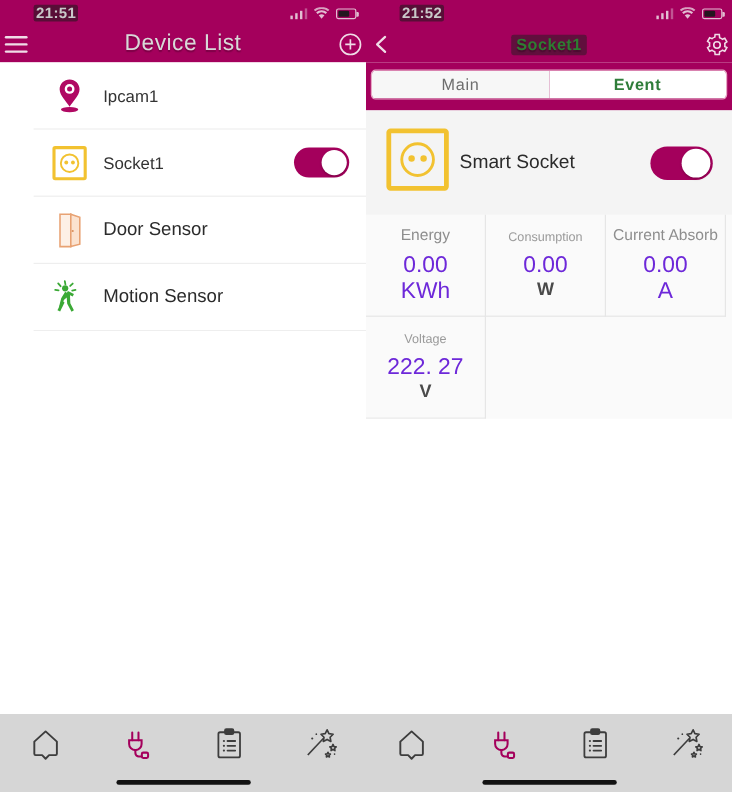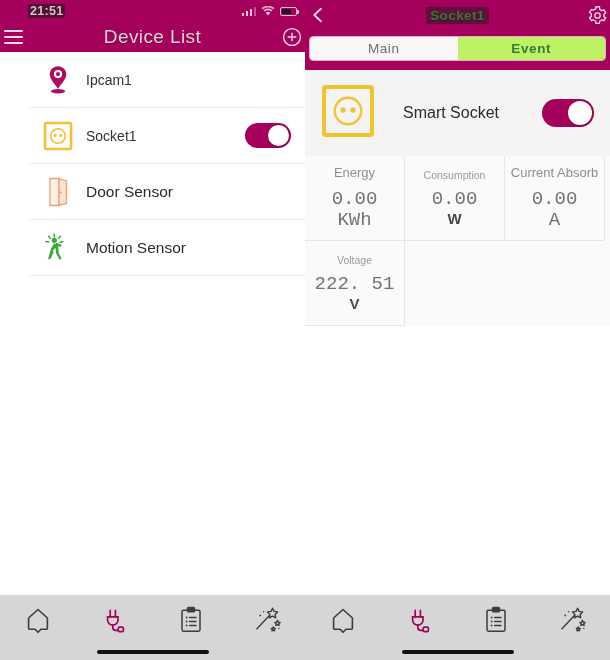--- a/index.html
+++ b/index.html
@@ -45,49 +45,49 @@
   .burger span { display:block; height:2.4px; background:#f0dce7; border-radius:1px; }
 
   
   .tabwrap { background:#a4005c; padding:6px 4px 9px; }
   .segment { display:flex; border:1px solid #e8a7c6; border-radius:4px; overflow:hidden; height:25px; }
   .seg {
     flex:1; display:flex; align-items:center; justify-content:center;
     font-size:13.5px; letter-spacing:.6px; cursor:pointer;
   }
   .seg.active { background:#f7f7f7; color:#6e6e6e; }
-  .seg.inactive { background:#bef264; color:#2f7d3a; font-weight:600; }
+  .seg.inactive { background:#ffffff; color:#2f7d3a; font-weight:600; }
 
   
   .list { background:#fff; flex:0 0 auto; }
   .row { height:56px; display:flex; align-items:center; padding:0 14px 0 10px;
          border-bottom:1px solid #eeeeee; cursor:pointer;margin-left:28px; }
   .row .ico { width:40px; flex:0 0 40px; display:flex; align-items:center; justify-content:center; }
   .row .label { font-size:15.5px; color:#2b2b2b; margin-left:8px; flex:1; }
   .row .label.small { font-size:14px; color:#333; }
 
   
   .toggle { width:46px; height:25px; border-radius:13px; background:#a4005c;
             position:relative; cursor:pointer; flex:0 0 46px; }
   .toggle::after { content:""; position:absolute; top:2px; right:2px; width:21px; height:21px;
                    border-radius:50%; background:#fff; box-shadow:0 1px 2px rgba(0,0,0,.25); }
   .toggle.lg { width:52px; height:28px; border-radius:15px; flex:0 0 52px; }
   .toggle.lg::after { width:24px; height:24px; }
 
   
-  .card { background:#f4f4f4; display:flex; align-items:center; padding:14px 16px; gap:28px; }
+  .card { background:#f4f4f4; display:flex; align-items:center; padding:14px 16px; gap:8px; }
   .card .name { font-size:16px; color:#2b2b2b; flex:1; }
 
   
   .metrics { display:flex; flex-wrap:wrap; background:#fafafa; }
   .cell { width:100px; height:85px; border-right:1px solid #e6e6e6; border-bottom:1px solid #e6e6e6;
           display:flex; flex-direction:column; align-items:center; justify-content:center; padding:4px 2px; }
   .cell .k { font-size:10.5px; color:#9a9a9a; text-align:center; line-height:1.25; }
   .cell .k.big { font-size:13px; color:#8e8e8e; }
-  .cell .v { font-size:19px; color:#737373; margin-top:7px; text-align:center; line-height:1.1;font-family:Liberation Mono, monospace; }
+  .cell .v { font-size:19px; color:#6d28d9; margin-top:7px; text-align:center; line-height:1.1; }
   .cell .u { font-size:15px; color:#4a4a4a; font-weight:700; }
 
   
   .spacer { flex:1; background:#ffffff; }
   .bottomnav { height:65px; background:#d6d6d6; display:flex; flex-direction:column; flex:0 0 65px; }
   .tabs { flex:1; display:flex; align-items:center; }
   .tabitem { flex:1; display:flex; align-items:center; justify-content:center; cursor:pointer; }
   .homebar { height:16px; display:flex; align-items:center; justify-content:center; }
   .homebar i { display:block; width:112px; height:4.5px; border-radius:3px; background:#121212; }
 </style>
@@ -232,20 +232,39 @@
       </div>
       <div class="homebar">
           <i></i>
         </div>
     </div>
   </div>
 
   <div class="phone">
 
     <div class="header">
+      <div class="statusbar">
+        <span class="clock">21:52</span>
+        <span class="status-icons">
+          <span class="sig">
+              <i></i>
+              <i></i>
+              <i></i>
+              <i></i>
+            </span>
+          <svg width="14" height="11" viewBox="0 0 16 12">
+            <path d="M8 10.6 5.3 7.4a4.3 4.3 0 0 1 5.4 0z" fill="#e8cfdd"></path>
+            <path d="M2.8 4.6a8 8 0 0 1 10.4 0l-1.3 1.5a6.1 6.1 0 0 0-7.8 0z" fill="#e8cfdd"></path>
+            <path d="M.6 2.1a11.3 11.3 0 0 1 14.8 0l-1.3 1.5a9.4 9.4 0 0 0-12.2 0z" fill="#e8cfdd" opacity=".85"></path>
+          </svg>
+          <span class="battery">
+              <i></i>
+            </span>
+        </span>
+      </div>
       <div class="navbar">
         <div class="icon-btn">
           <svg width="20" height="20" viewBox="0 0 24 24" fill="none" stroke="#f0dce7" stroke-width="2.2" stroke-linecap="round" stroke-linejoin="round">
             <path d="M15.5 4.5 7.5 12l8 7.5"></path>
           </svg>
         </div>
         <div class="nav-center">
           <div class="title green">Socket1</div>
         </div>
         <div class="icon-btn right">
@@ -288,21 +307,21 @@
         <span class="v">0.00</span>
         <span class="u">W</span>
       </div>
       <div class="cell">
         <span class="k big">Current Absorb</span>
         <span class="v">0.00</span>
         <span class="v" style="margin-top:0">A</span>
       </div>
       <div class="cell">
         <span class="k">Voltage</span>
-        <span class="v">222. 51</span>
+        <span class="v">222. 27</span>
         <span class="u">V</span>
       </div>
     </div>
 
     <div class="spacer"></div>
 
     <div class="bottomnav">
       <div class="tabs">
         <div class="tabitem">
           <svg width="28" height="28" viewBox="0 0 28 28" fill="none" stroke="#3d3d3d" stroke-width="1.6" stroke-linejoin="round">

